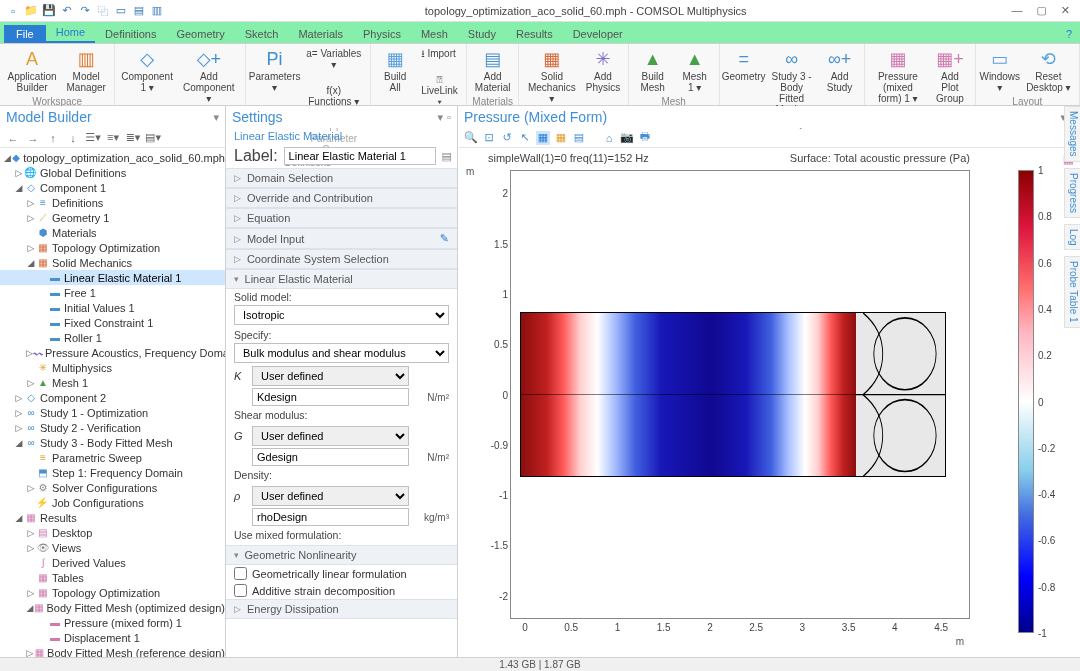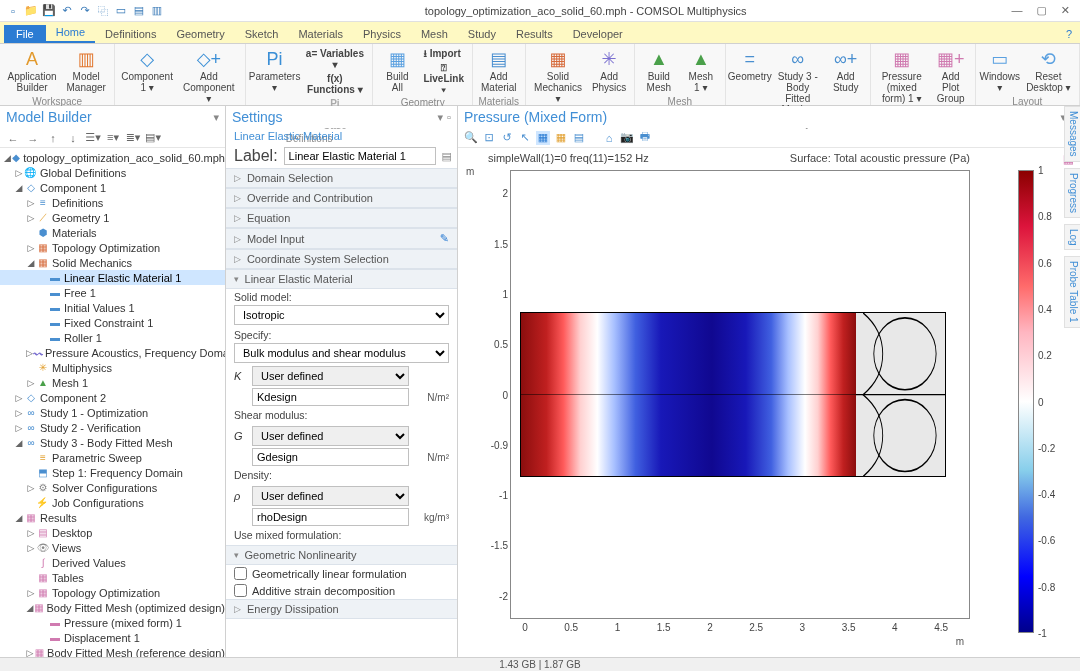--- a/index.html
+++ b/index.html
@@ -6,37 +6,37 @@
 body { background: #fff; color: #333; overflow: hidden; width: 1080px; height: 671px; position: relative; }
 
 
 .titlebar { height: 22px; background: #fff; display: flex; align-items: center; border-bottom: 1px solid #e0e0e0; }
 .qat { display: flex; gap: 4px; padding: 0 6px; align-items: center; }
 .qat span { width: 14px; height: 14px; display: inline-flex; align-items: center; justify-content: center; font-size: 11px; color: #3b7bb8; }
 .title-text { flex: 1; text-align: center; font-size: 11px; color: #444; }
 .winbtns { display: flex; gap: 14px; padding: 0 10px; color: #666; font-size: 12px; }
 
 
-.menutabs { height: 22px; display: flex; align-items: flex-end; background: #fef9c3; border-bottom: 1px solid #d0d0d0; padding-left: 4px; }
+.menutabs { height: 22px; display: flex; align-items: flex-end; background: #86efac; border-bottom: 1px solid #d0d0d0; padding-left: 4px; }
 .file-tab { background: #2b7cd3; color: #fff; padding: 3px 12px; font-size: 11px; }
 .mtab { padding: 3px 10px; font-size: 11px; color: #555; cursor: pointer; }
 .mtab.active { color: #2b7cd3; border-bottom: 2px solid #2b7cd3; }
 .help { margin-left: auto; padding: 3px 8px; color: #2b7cd3; }
 
 
 .ribbon { height: 62px; background: #f8f8f8; border-bottom: 1px solid #d0d0d0; display: flex; }
 .rgroup { display: flex; flex-direction: column; border-right: 1px solid #e4e4e4; padding: 2px 4px 0 4px; }
 .rgroup-row { display: flex; gap: 2px; flex: 1; align-items: flex-start; }
 .rgroup-label { text-align: center; font-size: 10px; color: #888; padding: 1px 0; }
 .rbtn { display: flex; flex-direction: column; align-items: center; padding: 2px 4px; min-width: 40px; cursor: pointer; }
 .rbtn .ric { width: 22px; height: 22px; display: flex; align-items: center; justify-content: center; font-size: 18px; }
 .rbtn .rlbl { font-size: 10px; color: #444; text-align: center; line-height: 1.1; margin-top: 1px; }
 .rbtn.small { flex-direction: row; min-width: auto; padding: 1px 4px; gap: 3px; }
 .rbtn.small .rlbl { font-size: 10px; }
-.rcol { display: flex; flex-direction: column; gap: 0; font-weight: bold; }
+.rcol { display: flex; flex-direction: column; gap: 12px; }
 
 
 .main { display: flex; height: 551px; }
 .panel { display: flex; flex-direction: column; border-right: 1px solid #d0d0d0; }
 .panel-hdr { height: 22px; display: flex; align-items: center; padding: 0 6px; background: #fff; }
 .panel-title { color: #418fd6; font-size: 14px; font-weight: normal; }
 .panel-tools { margin-left: auto; display: flex; gap: 4px; color: #888; font-size: 10px; }
 .panel-toolbar { height: 20px; display: flex; align-items: center; gap: 6px; padding: 0 6px; border-bottom: 1px solid #e6e6e6; }
 .ptb { width: 14px; height: 14px; color: #666; font-size: 11px; display: inline-flex; align-items: center; justify-content: center; }
 

